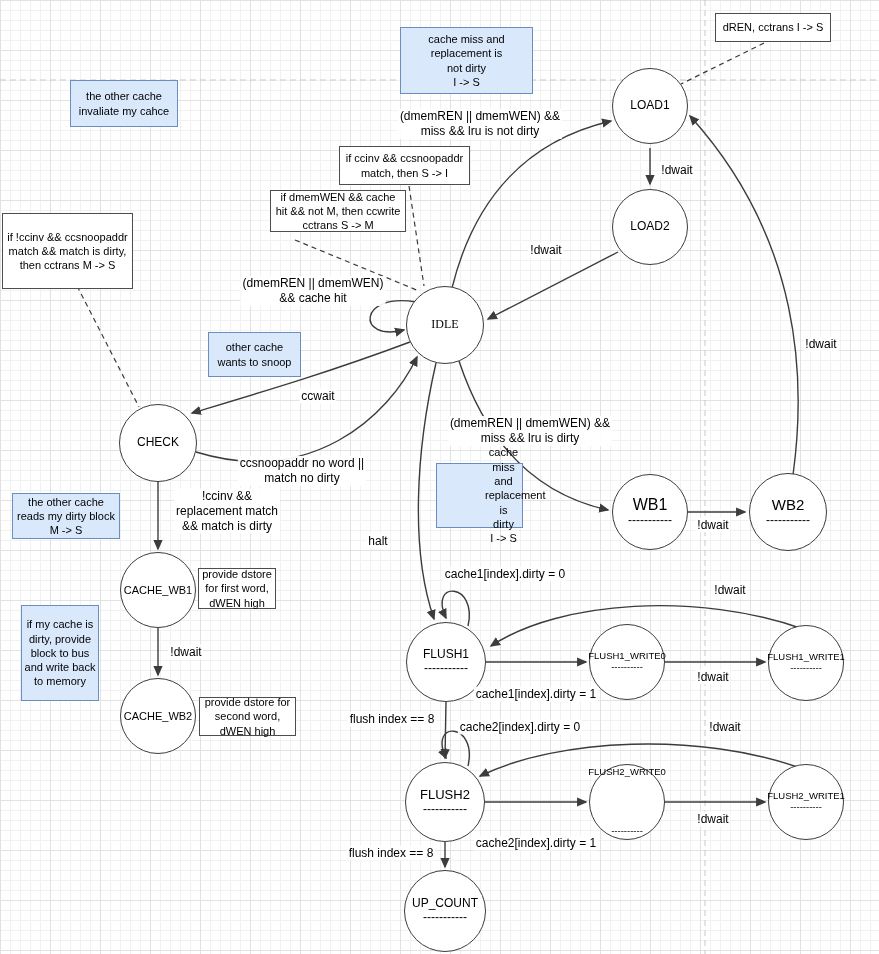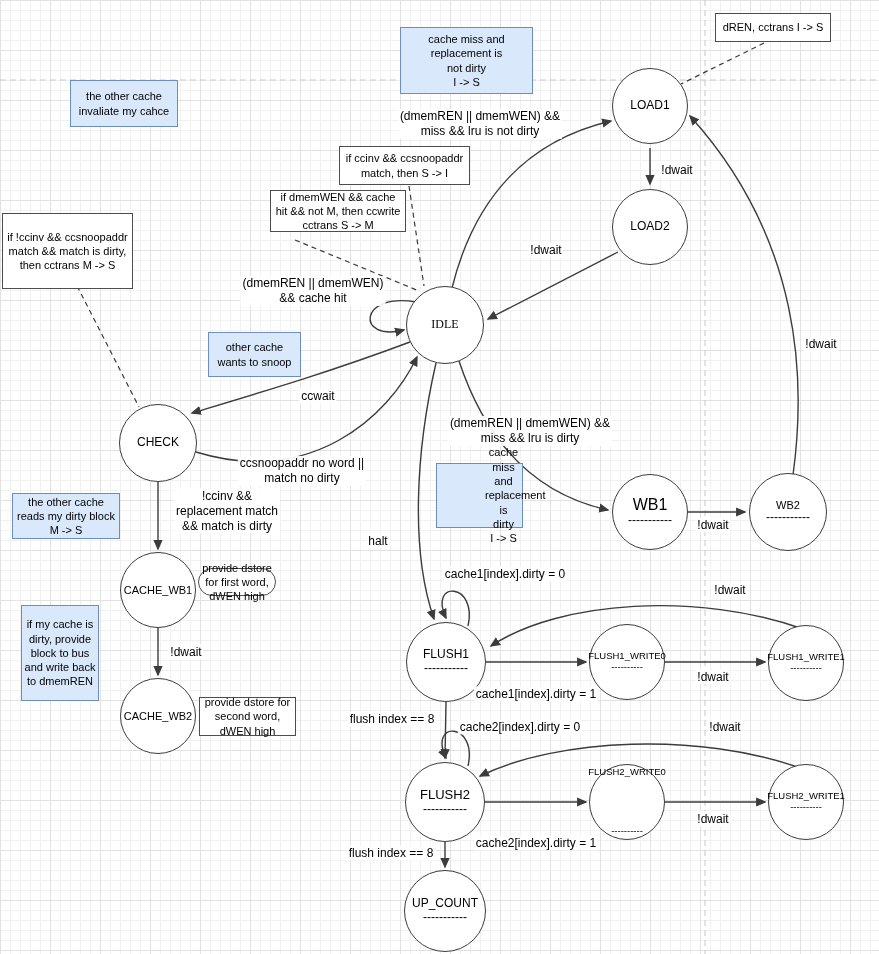--- a/index.html
+++ b/index.html
@@ -92,21 +92,21 @@
         <div class="slabel" style="font-size: 12px;">IDLE</div>
       </div>
       <div class="state" style="left: 119px; top: 404px; width: 78px; height: 78px;">
         <div class="slabel" style="font-size: 12px;">CHECK</div>
       </div>
       <div class="state" style="left: 612px; top: 474px; width: 76px; height: 76px;">
         <div class="slabel" style="font-size: 16px;">WB1</div>
         <div class="ssub" style="font-size: 12px;">-----------</div>
       </div>
       <div class="state" style="left: 749px; top: 473px; width: 78px; height: 78px;">
-        <div class="slabel" style="font-size: 11px;">WB2</div>
+        <div class="slabel" style="font-size: 15px;">WB2</div>
         <div class="ssub" style="font-size: 12px;">-----------</div>
       </div>
       <div class="state" style="left: 120px; top: 552px; width: 76px; height: 76px;">
         <div class="slabel" style="font-size: 11px;">CACHE_WB1</div>
       </div>
       <div class="state" style="left: 120px; top: 678px; width: 76px; height: 76px;">
         <div class="slabel" style="font-size: 11px;">CACHE_WB2</div>
       </div>
       <div class="state" style="left: 406px; top: 622px; width: 80px; height: 80px;">
         <div class="slabel" style="font-size: 12px;">FLUSH1</div>
@@ -152,21 +152,21 @@
       <div class="note blue" style="left: 12px; top: 493px; width: 108px; height: 46px;">
         <div class="line">the other cache</div>
         <div class="line">reads my dirty block</div>
         <div class="line">M -&gt; S</div>
       </div>
       <div class="note blue" style="left: 21px; top: 605px; width: 78px; height: 96px;">
         <div class="line">if my cache is</div>
         <div class="line">dirty, provide</div>
         <div class="line">block to bus</div>
         <div class="line">and write back</div>
-        <div class="line">to dmemREN</div>
+        <div class="line">to memory</div>
       </div>
       <div class="note blue" style="left: 436px; top: 463px; width: 87px; height: 65px; padding-left: 48px;">
         <div class="line">cache miss and</div>
         <div class="line">replacement is</div>
         <div class="line">dirty</div>
         <div class="line">I -&gt; S</div>
       </div>
       <div class="note white" style="left: 715px; top: 13px; width: 116px; height: 29px;">
         <div class="line">dREN, cctrans I -&gt; S</div>
       </div>
@@ -177,21 +177,21 @@
       <div class="note white" style="left: 270px; top: 190px; width: 136px; height: 42px;">
         <div class="line">if dmemWEN &amp;&amp; cache</div>
         <div class="line">hit &amp;&amp; not M, then ccwrite</div>
         <div class="line">cctrans S -&gt; M</div>
       </div>
       <div class="note white" style="left: 2px; top: 213px; width: 131px; height: 76px;">
         <div class="line">if !ccinv &amp;&amp; ccsnoopaddr</div>
         <div class="line">match &amp;&amp; match is dirty,</div>
         <div class="line">then cctrans M -&gt; S</div>
       </div>
-      <div class="note white" style="left: 198px; top: 568px; width: 78px; height: 28px; border-radius: 16px;">
+      <div class="note white" style="left: 198px; top: 568px; width: 78px; height: 41px;">
         <div class="line">provide dstore</div>
         <div class="line">for first word,</div>
         <div class="line">dWEN high</div>
       </div>
       <div class="note white" style="left: 199px; top: 697px; width: 97px; height: 39px;">
         <div class="line">provide dstore for</div>
         <div class="line">second word,</div>
         <div class="line">dWEN high</div>
       </div>
       <div class="elabel" style="left: 480px; top: 124px;">

